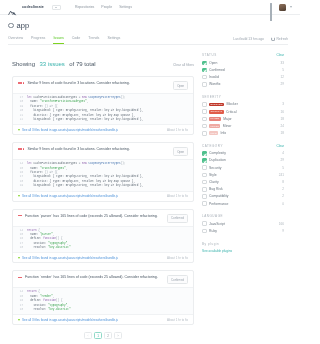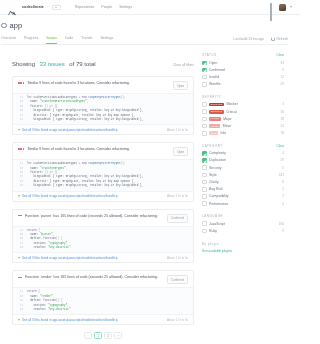--- a/index.html
+++ b/index.html
@@ -30,21 +30,21 @@
   .bell { width: 5px; height: 6px; position: relative; }
   .bell-body { width: 4px; height: 4px; border: .6px solid #a7b0b8; border-radius: 2px 2px 0 0; border-bottom: none; }
   .bell-base { width: 5px; height: .6px; background: #a7b0b8; }
   .avatar {
     width: 7px; height: 7px; border-radius: 1.5px;
     background: linear-gradient(160deg,#8c6f5a 0%,#6d5544 55%,#4a3a2e 100%);
   }
   .avatar-caret { width: 0; height: 0; border-left: 1.6px solid transparent; border-right: 1.6px solid transparent; border-top: 2px solid #a7b0b8; }
 
   
-  .repo-header { padding: 6px 12px 0 1px; background: #fff; }
+  .repo-header { padding: 6px 12px 0 8px; background: #fff; }
   .repo-title-row { display: flex; align-items: center; gap: 3px; }
   .repo-circle { width: 5.5px; height: 5.5px; border: 1px solid #7a848e; border-radius: 50%; }
   .repo-name { font-size: 7.5px; color: #3c4858; font-weight: 400; letter-spacing: .1px; }
 
   .tabs-row { display: flex; align-items: flex-end; margin-top: 6px; border-bottom: 1px solid #eceef0; }
   .tabs { display: flex; gap: 8px; }
   .tab { font-size: 3.6px; color: #97a0a9; padding-bottom: 3px; border-bottom: 1.2px solid transparent; }
   .tab.active { color: #52c41a; border-bottom-color: #7ed321; }
   .tabs-right { margin-left: auto; display: flex; align-items: center; gap: 7px; padding-bottom: 3px; }
   .meta-text { font-size: 3.3px; color: #9aa3ad; }

